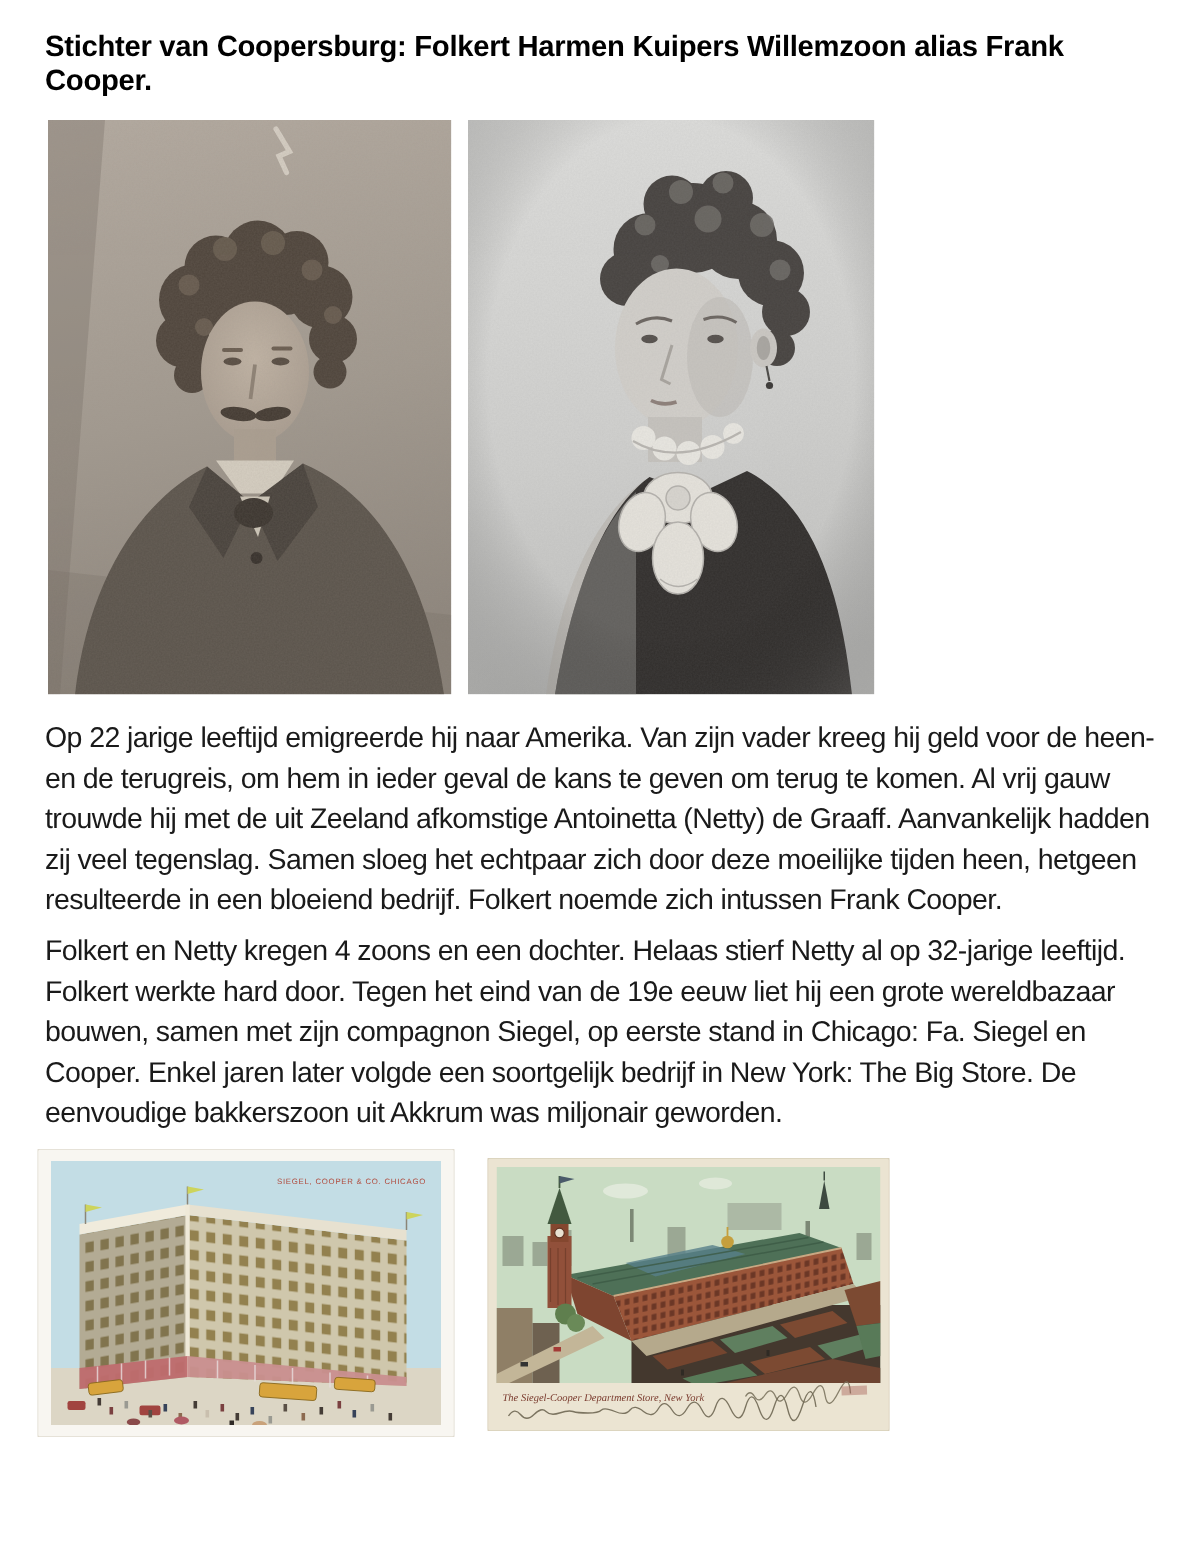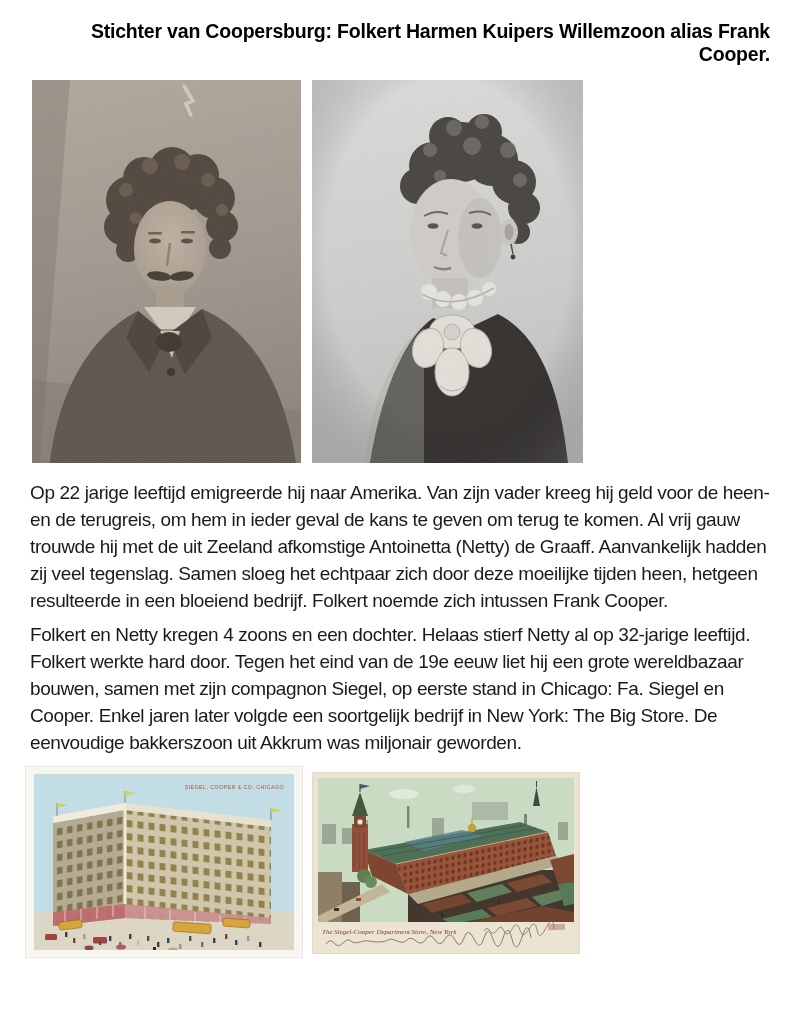--- a/index.html
+++ b/index.html
@@ -4,30 +4,30 @@
 <style>
   html,body{margin:0;padding:0;}
   body{
     width:800px;height:1034px;background:#ffffff;
     font-family:"Liberation Sans", sans-serif;color:#1a1a1a;
     overflow:hidden;
   }
   .page{position:relative;width:800px;height:1034px;background:#fff;}
   .title{
     font-size:19.5px;font-weight:bold;line-height:23px;
-    margin:20px 30px 14px 30px;letter-spacing:-0.2px;color:#000;text-align:right;
+    margin:20px 30px 14px 30px;letter-spacing:-0.2px;color:#000;
   }
   .photo-row{display:flex;gap:11px;margin:0 0 16px 32px;}
   .photo{flex:0 0 auto;overflow:hidden;}
   .photo svg{display:block;}
   .body-text{
     font-size:19px;line-height:27px;letter-spacing:-0.4px;
     margin:0 25px 7px 30px;max-width:745px;
   }
-  .postcard-row{display:flex;gap:9px;margin:10px 0 0 25px;align-items:flex-start;}
+  .postcard-row{display:flex;gap:22px;margin:10px 0 0 25px;align-items:flex-start;}
   .postcard{flex:0 0 auto;}
   .postcard svg{display:block;}
   .postcard.newyork{margin-top:6px;}
 </style>
 </head>
 <body>
 
 <div class="page">
 
   <h1 class="title">Stichter van Coopersburg: Folkert Harmen Kuipers Willemzoon alias Frank Cooper.</h1>

